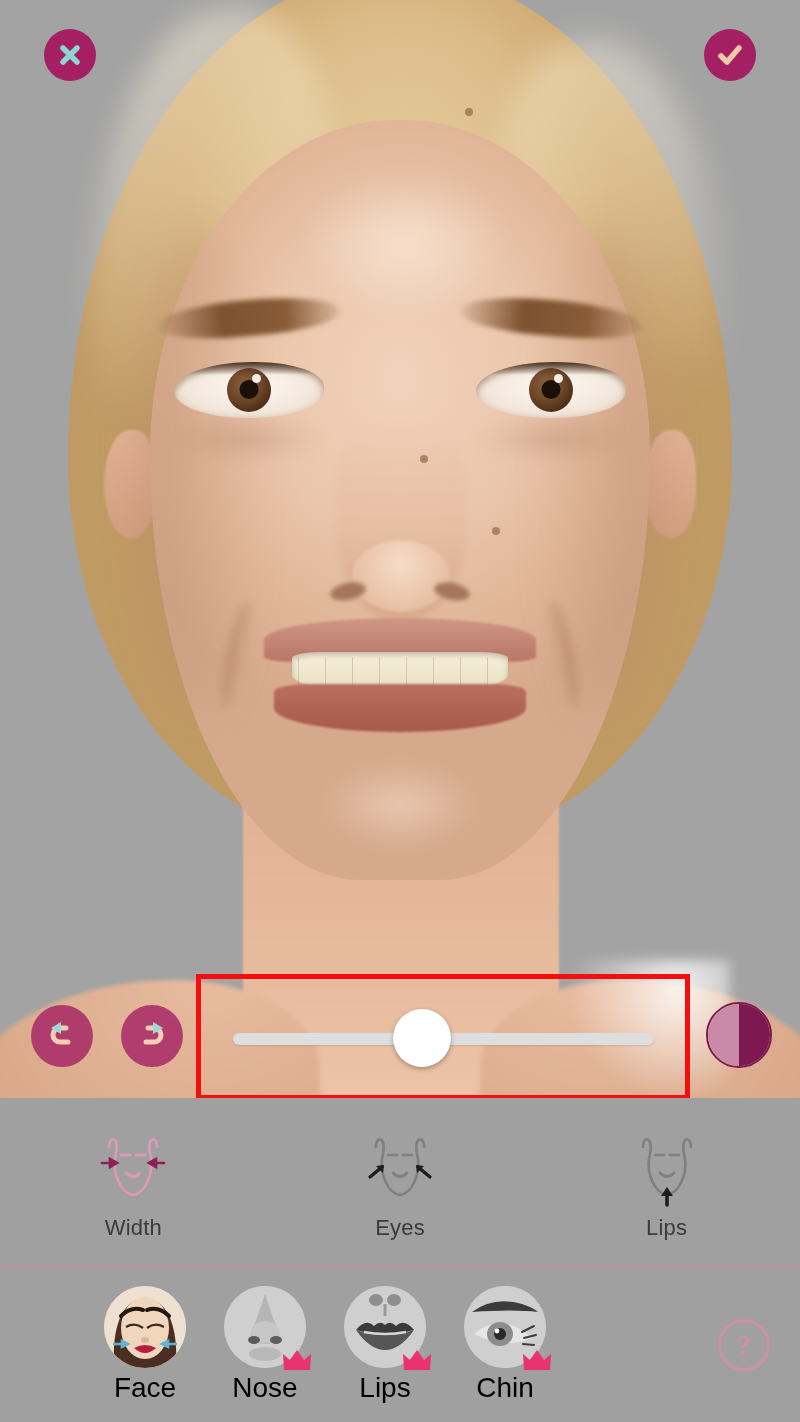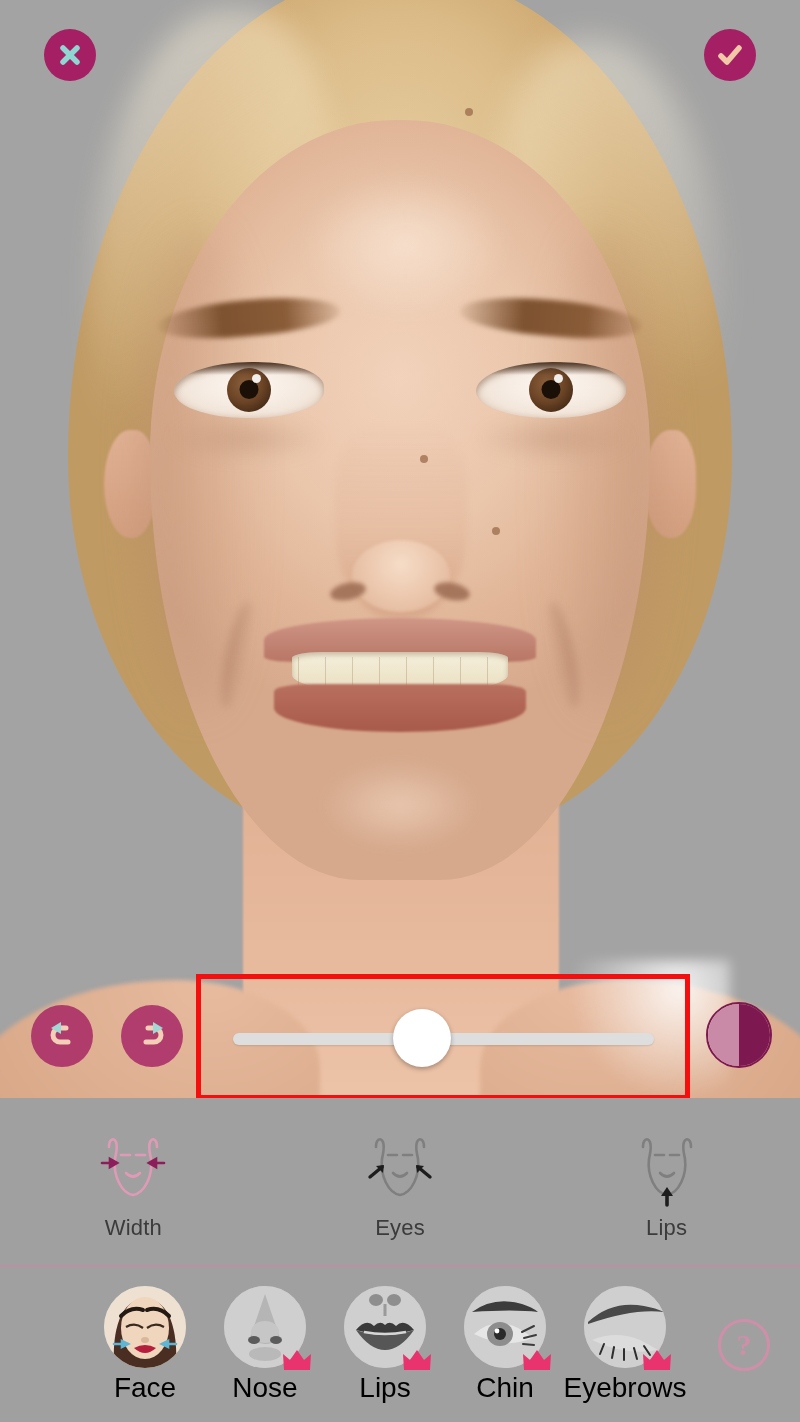--- a/index.html
+++ b/index.html
@@ -550,42 +550,20 @@
               </g>
             </svg>
           </div>
           <svg class="crown" viewBox="0 0 30 24">
             <path d="M2 22 L1 6 L8 12 L15 2 L22 12 L29 6 L28 22 Z" fill="#e8336e"></path>
           </svg>
         </div>
         <div class="nav-label">Chin</div>
       </div>
 
-      <div class="nav-item">
-        <div class="nav-thumb">
-          <div class="circ">
-            <svg width="82" height="82" viewBox="0 0 82 82">
-              <rect width="82" height="82" fill="#cfcfcf"></rect>
-              <path d="M4 36 q24 -22 56 -16 q12 2 20 6 q-30 -4 -76 12 Z" fill="#494949"></path>
-              <path d="M8 54 q24 -10 48 0 q10 5 18 10 q-34 6 -66 -10 Z" fill="#dcdcdc"></path>
-              <g stroke="#2e2e2e" stroke-width="2" stroke-linecap="round">
-                <line x1="20" y1="58" x2="16" y2="68"></line>
-                <line x1="30" y1="61" x2="28" y2="72"></line>
-                <line x1="40" y1="63" x2="40" y2="74"></line>
-                <line x1="50" y1="62" x2="53" y2="73"></line>
-                <line x1="60" y1="60" x2="66" y2="69"></line>
-              </g>
-            </svg>
-          </div>
-          <svg class="crown" viewBox="0 0 30 24">
-            <path d="M2 22 L1 6 L8 12 L15 2 L22 12 L29 6 L28 22 Z" fill="#e8336e"></path>
-          </svg>
-        </div>
-        <div class="nav-label">Eyebrows</div>
-      </div>
 
     </div>
 
     <div class="help-btn">
       <span>?</span>
     </div>
   </div>
 
 </div>
 

